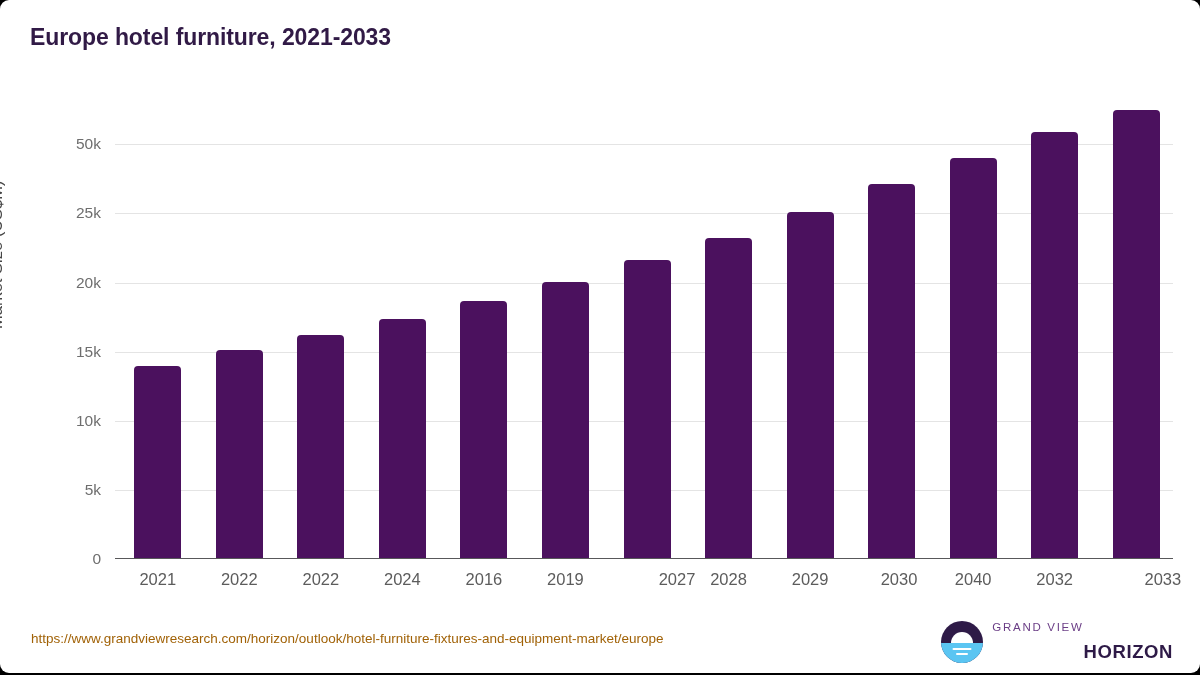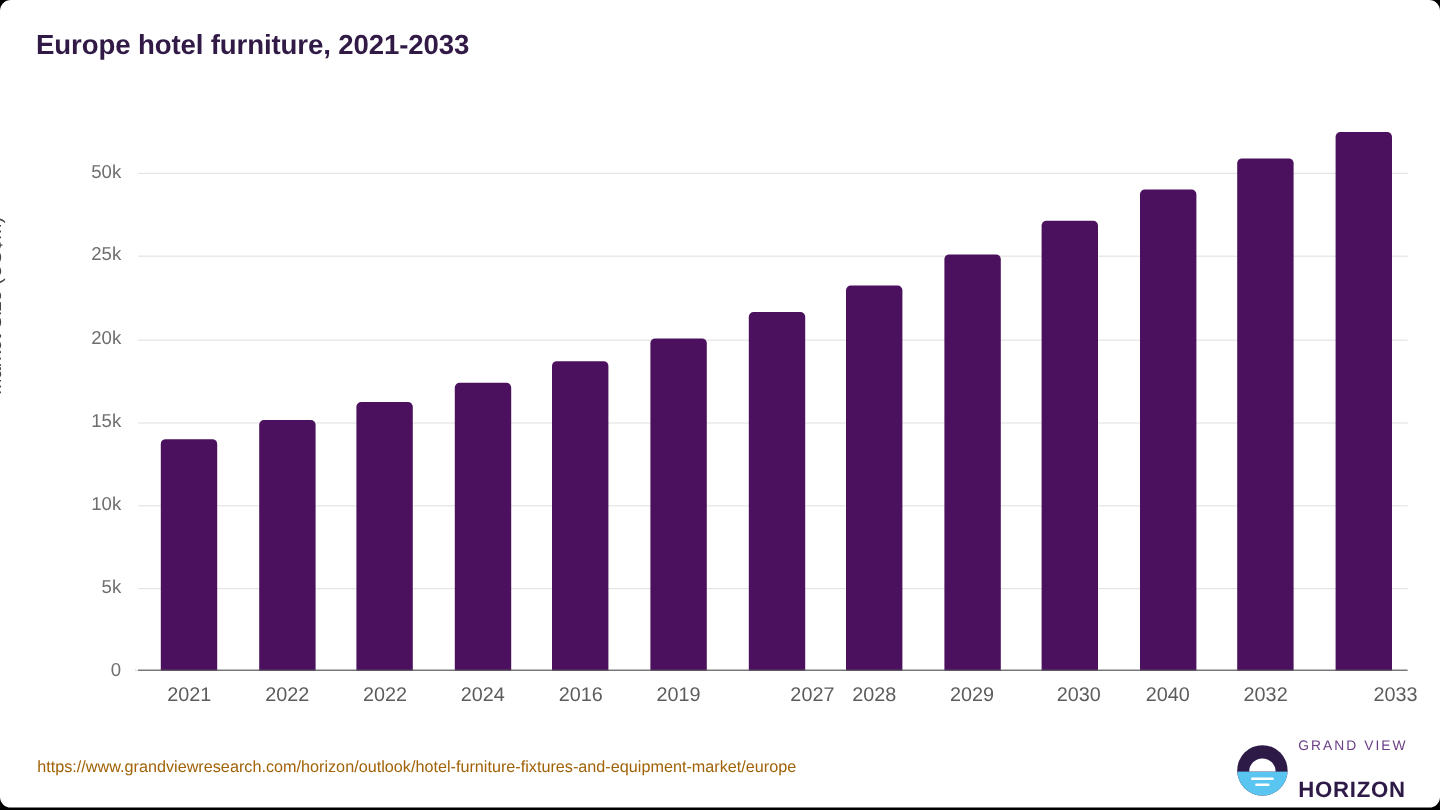--- a/index.html
+++ b/index.html
@@ -170,21 +170,21 @@
   .logo-mark .ray {
     position: absolute;
     left: 50%;
     transform: translateX(-50%);
     background: #ffffff;
     height: 2.4px;
     border-radius: 2px;
   }
   .logo-mark .ray1 { width: 19px; bottom: 13px; }
   .logo-mark .ray2 { width: 12px; bottom: 8px; }
-  .logo-text { display: flex; flex-direction: column; line-height: 1; justify-content: center; }
+  .logo-text { display: flex; flex-direction: row; line-height: 1; justify-content: center; }
   .logo-top {
     font-size: 11.5px;
     letter-spacing: 1.7px;
     color: #6B3E86;
     font-weight: normal;
   }
   .logo-bottom {
     font-size: 18.5px;
     font-weight: bold;
     letter-spacing: 0.6px;

